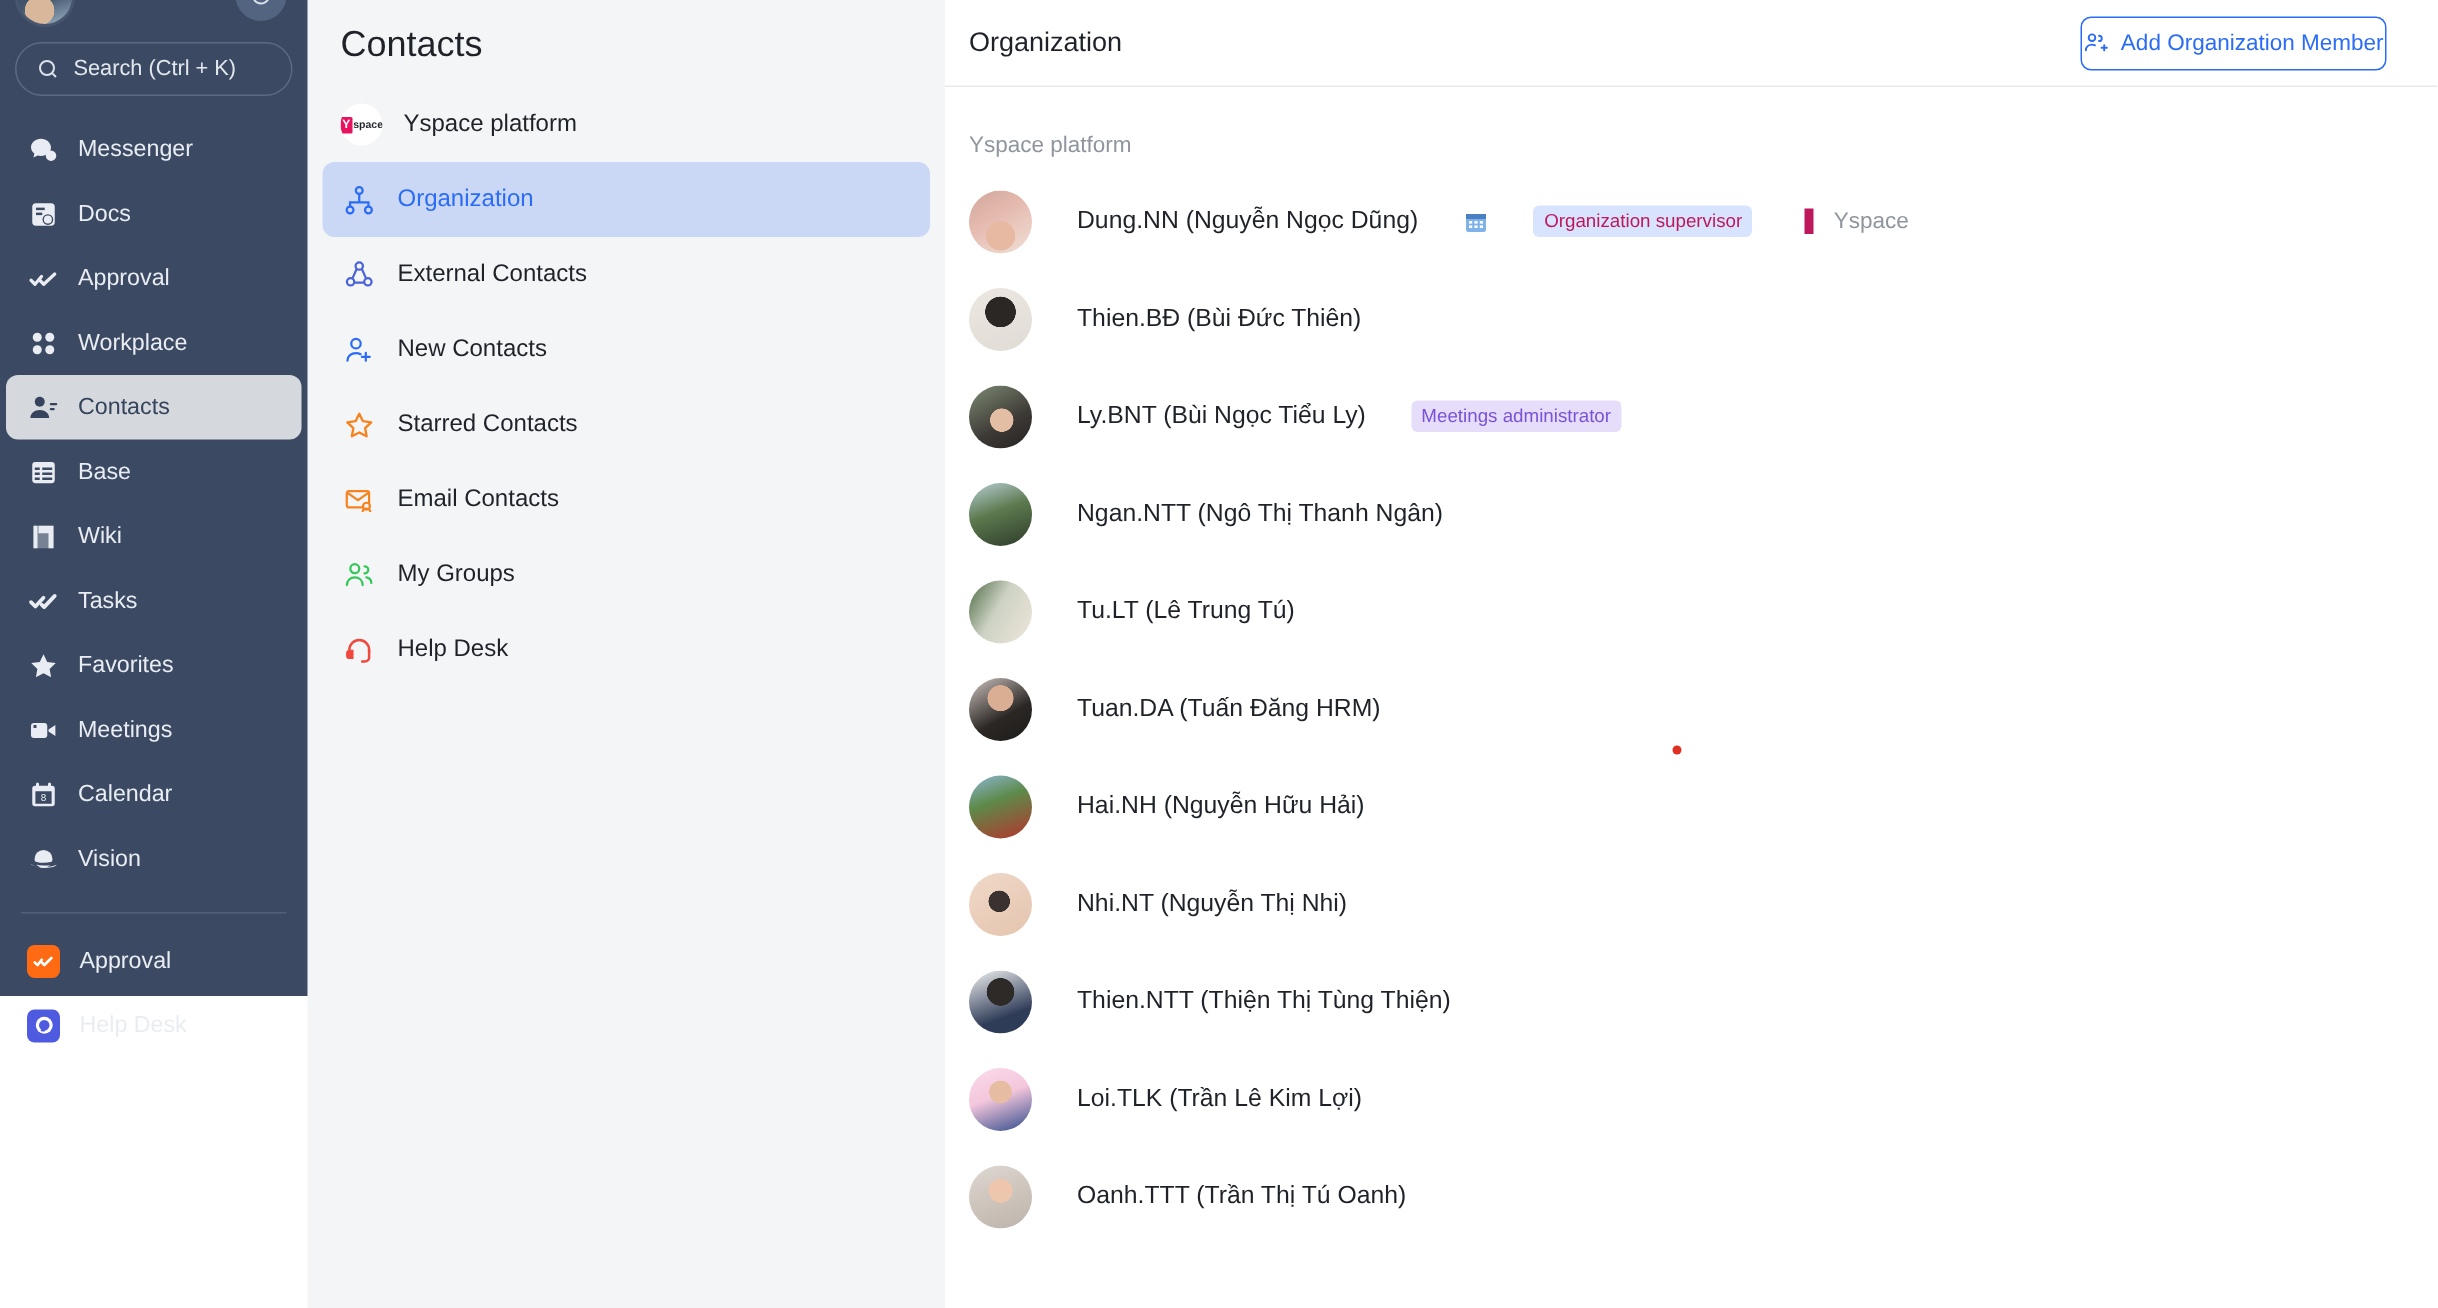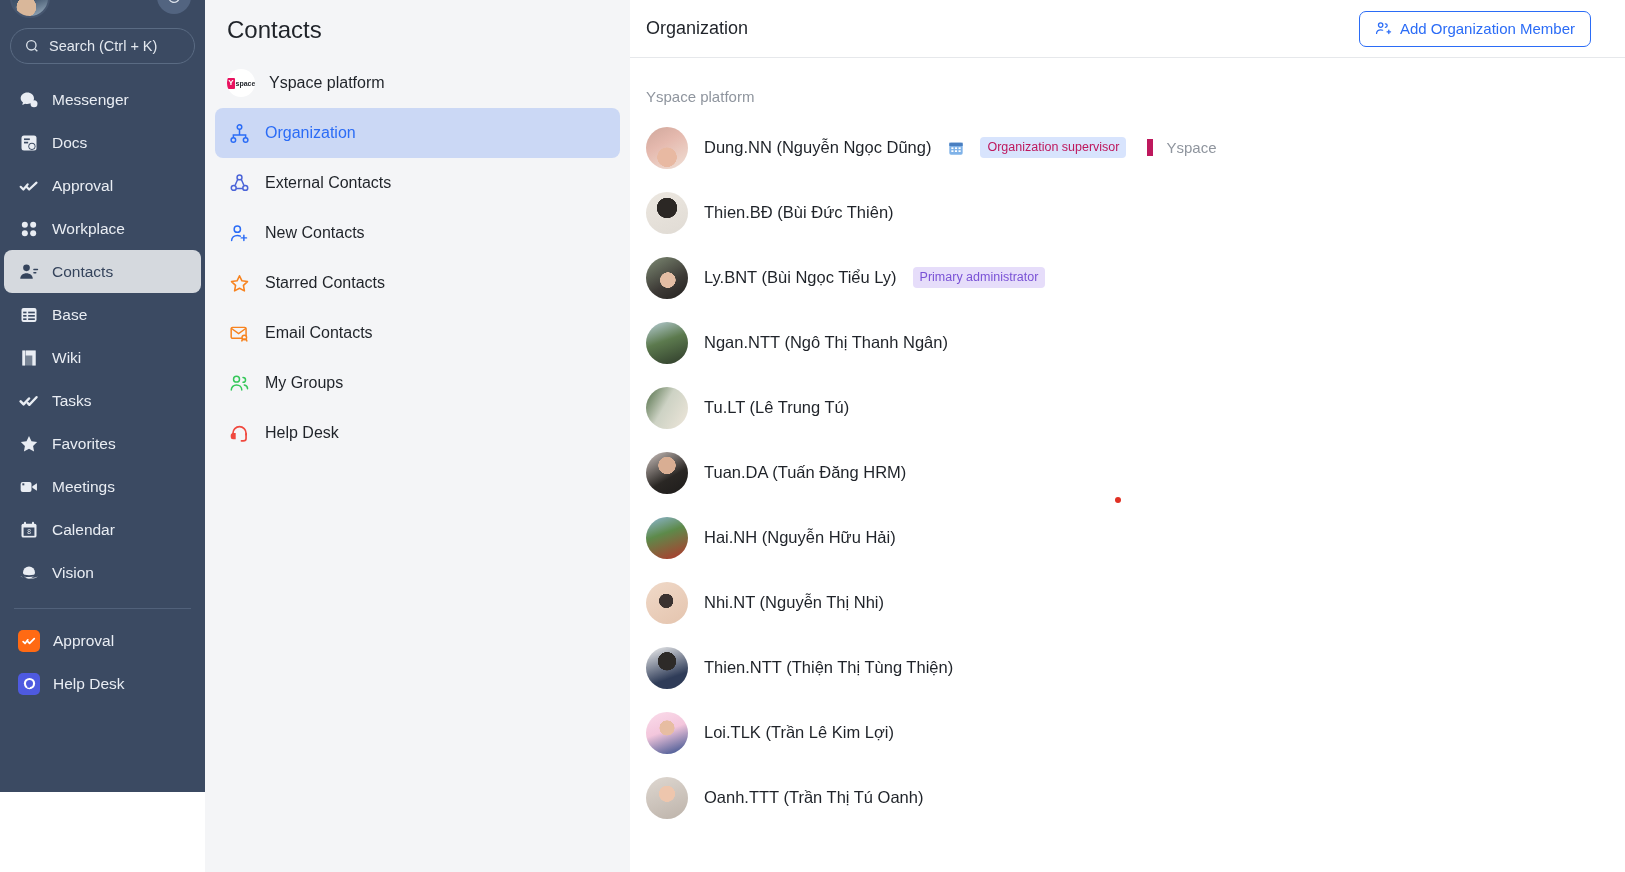--- a/index.html
+++ b/index.html
@@ -6,21 +6,21 @@
   html, body {
     width: 1625px; height: 872px;
     overflow: hidden;
     font-family: "Liberation Sans", sans-serif;
     background: #ffffff;
   }
   .app { display: flex; width: 1625px; height: 872px; }
 
   
   .rail {
-    width: 205px; height: 792px;
+    width: 205px; height: 664px;
     background: #3b4a62;
     flex: 0 0 205px;
     position: relative;
     padding-top: 0;
   }
   .rail-top {
     height: 22px;
     position: relative;
     overflow: hidden;
   }
@@ -164,36 +164,36 @@
   }
   .main-title { font-size: 18px; color: #1f2329; }
   .add-btn {
     border: 1px solid #2b6cf6;
     color: #2b6cf6;
     background: #fff;
     border-radius: 7px;
     height: 36px;
     display: flex; align-items: center;
     gap: 8px;
-    padding: 0 15px;
+    padding: 0 1px;
     font-size: 15px;
     cursor: pointer;
     font-family: "Liberation Sans", sans-serif;
     white-space: nowrap;
   }
   .org-sub {
     color: #8f959e;
     font-size: 15px;
     padding: 30px 0 10px 16px;
   }
   .member-list { padding-left: 16px; }
   .member-row {
     height: 65px;
     display: flex; align-items: center;
-    gap: 16px;
+    gap: 30px;
     cursor: pointer;
     padding-right: 20px;
   }
   .avatar {
     width: 42px; height: 42px;
     border-radius: 50%;
     flex: 0 0 42px;
     overflow: hidden;
   }
   .member-name {
@@ -549,21 +549,21 @@
           <span class="badge blue">Organization supervisor</span>
           <span class="org-tag">Yspace</span>
         </div>
         <div class="member-row">
           <div class="avatar" style="background: radial-gradient(circle at 50% 38%, rgb(43, 39, 36) 0px, rgb(43, 39, 36) 30%, transparent 31%), linear-gradient(160deg, rgb(236, 231, 224) 0%, rgb(224, 219, 212) 100%);"></div>
           <span class="member-name">Thien.BĐ (Bùi Đức Thiên)</span>
         </div>
         <div class="member-row">
           <div class="avatar" style="background: radial-gradient(circle at 52% 55%, rgb(227, 189, 164) 0px, rgb(227, 189, 164) 24%, transparent 25%), linear-gradient(150deg, rgb(126, 139, 116) 0%, rgb(61, 58, 54) 60%, rgb(36, 33, 31) 100%);"></div>
           <span class="member-name">Ly.BNT (Bùi Ngọc Tiểu Ly)</span>
-          <span class="badge purple">Primary administrator</span>
+          <span class="badge purple">Meetings administrator</span>
         </div>
         <div class="member-row">
           <div class="avatar" style="background: linear-gradient(160deg, rgb(185, 207, 216) 0%, rgb(92, 122, 78) 45%, rgb(46, 58, 42) 100%);"></div>
           <span class="member-name">Ngan.NTT (Ngô Thị Thanh Ngân)</span>
         </div>
         <div class="member-row">
           <div class="avatar" style="background: linear-gradient(120deg, rgb(77, 107, 67) 0%, rgb(205, 210, 196) 45%, rgb(239, 231, 219) 100%);"></div>
           <span class="member-name">Tu.LT (Lê Trung Tú)</span>
         </div>
         <div class="member-row">

